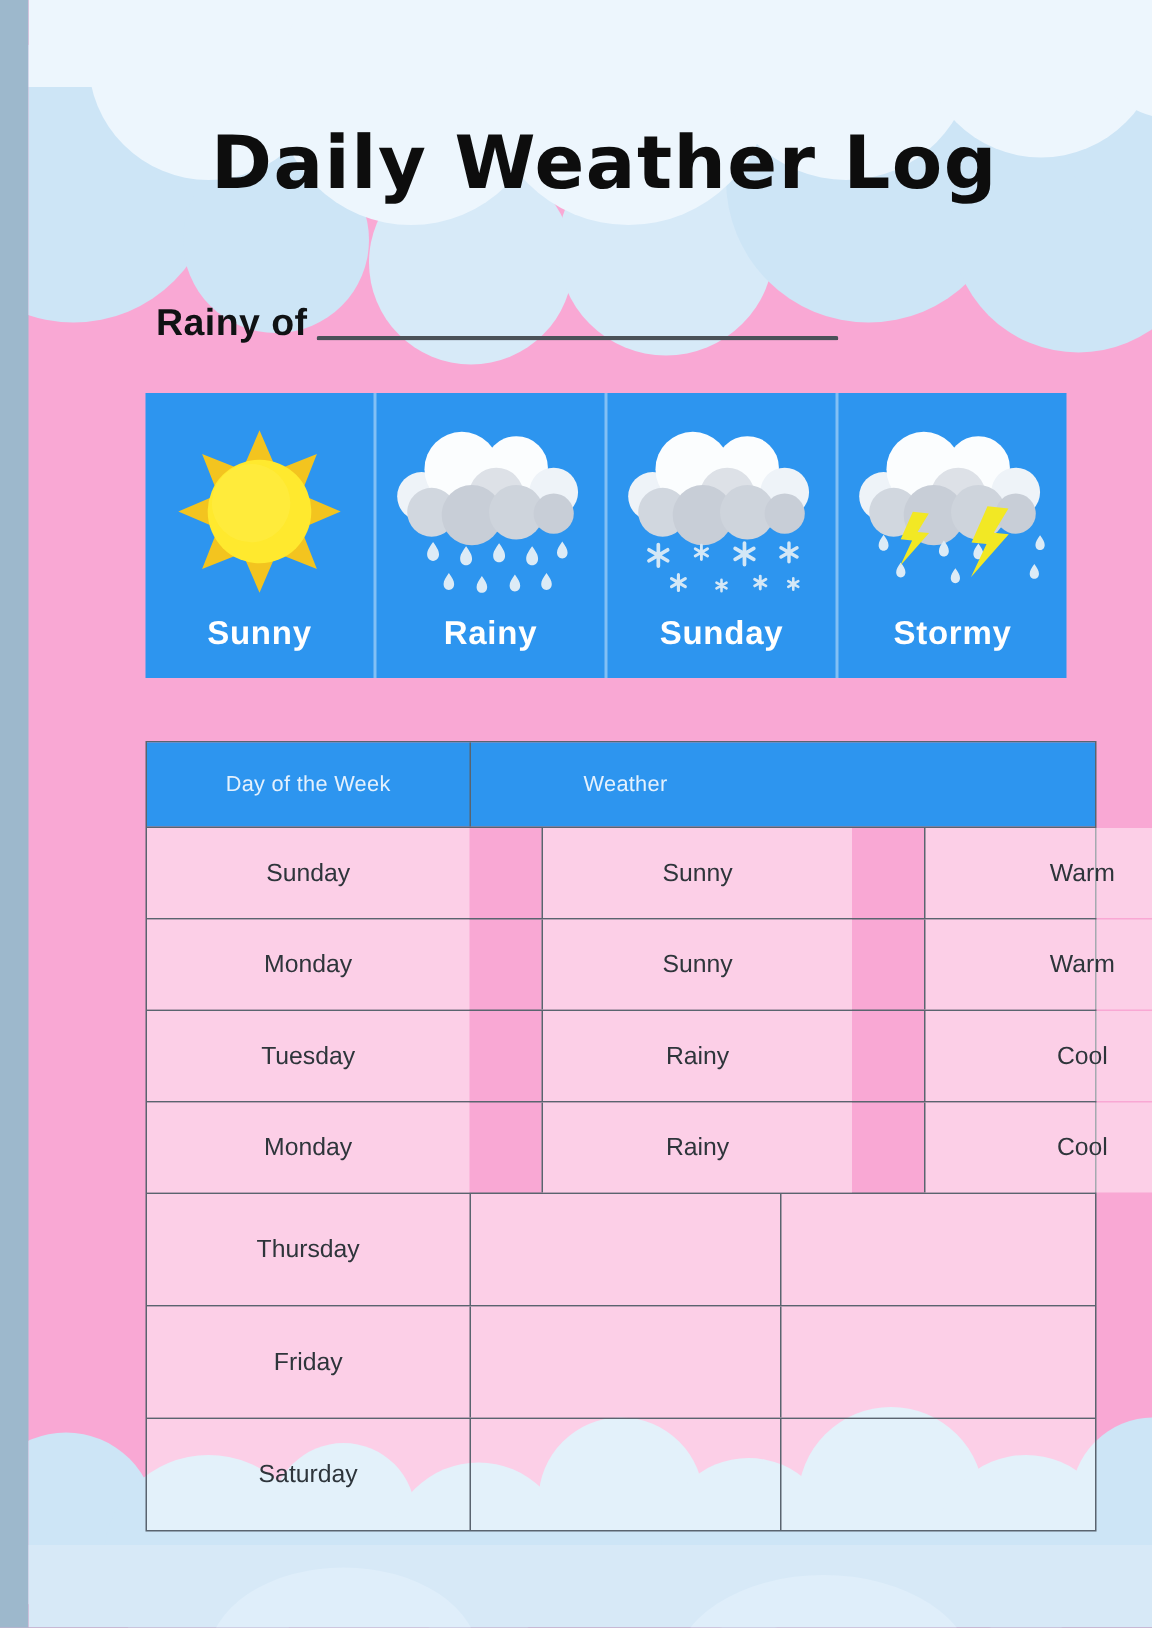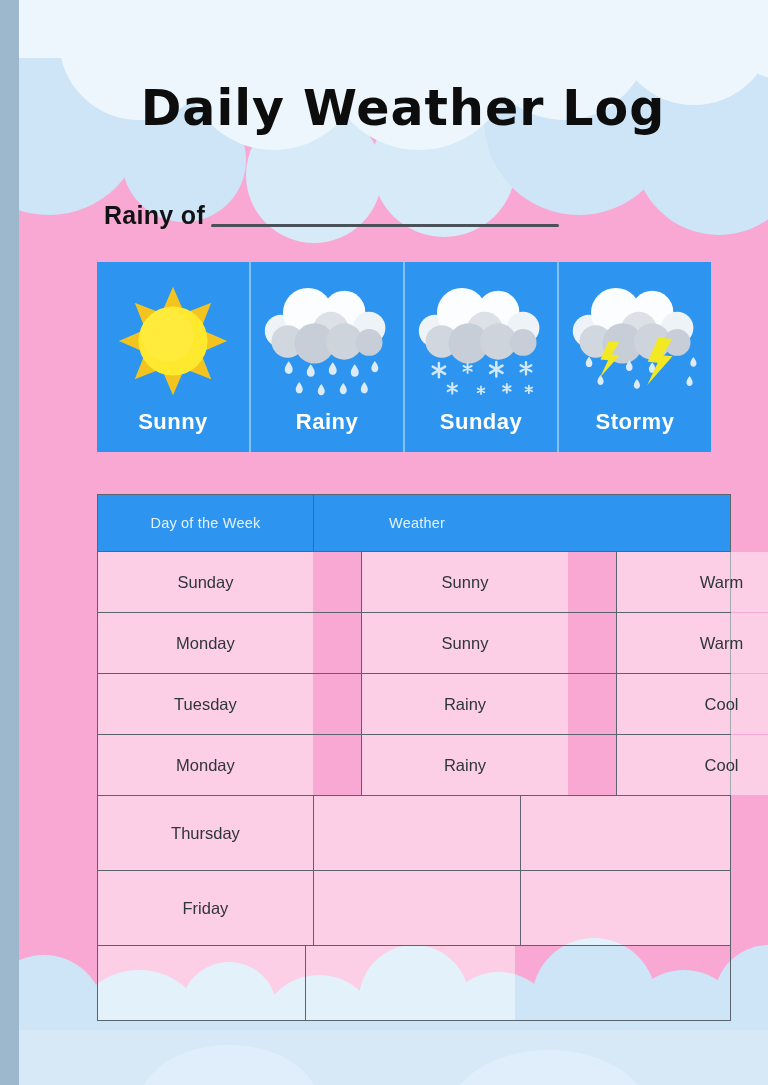--- a/index.html
+++ b/index.html
@@ -254,18 +254,19 @@
       <div class="tcell c1">Thursday</div>
       <div class="tcell c2"></div>
       <div class="tcell c3"></div>
     </div>
     <div class="trow body r-l">
       <div class="tcell c1">Friday</div>
       <div class="tcell c2"></div>
       <div class="tcell c3"></div>
     </div>
     <div class="trow body r-l">
+      <div class="tcell c1">Saturday</div>
       <div class="tcell c2"></div>
       <div class="tcell c3"></div>
     </div>
   </div>
 
 </div>
 
 </body></html>

